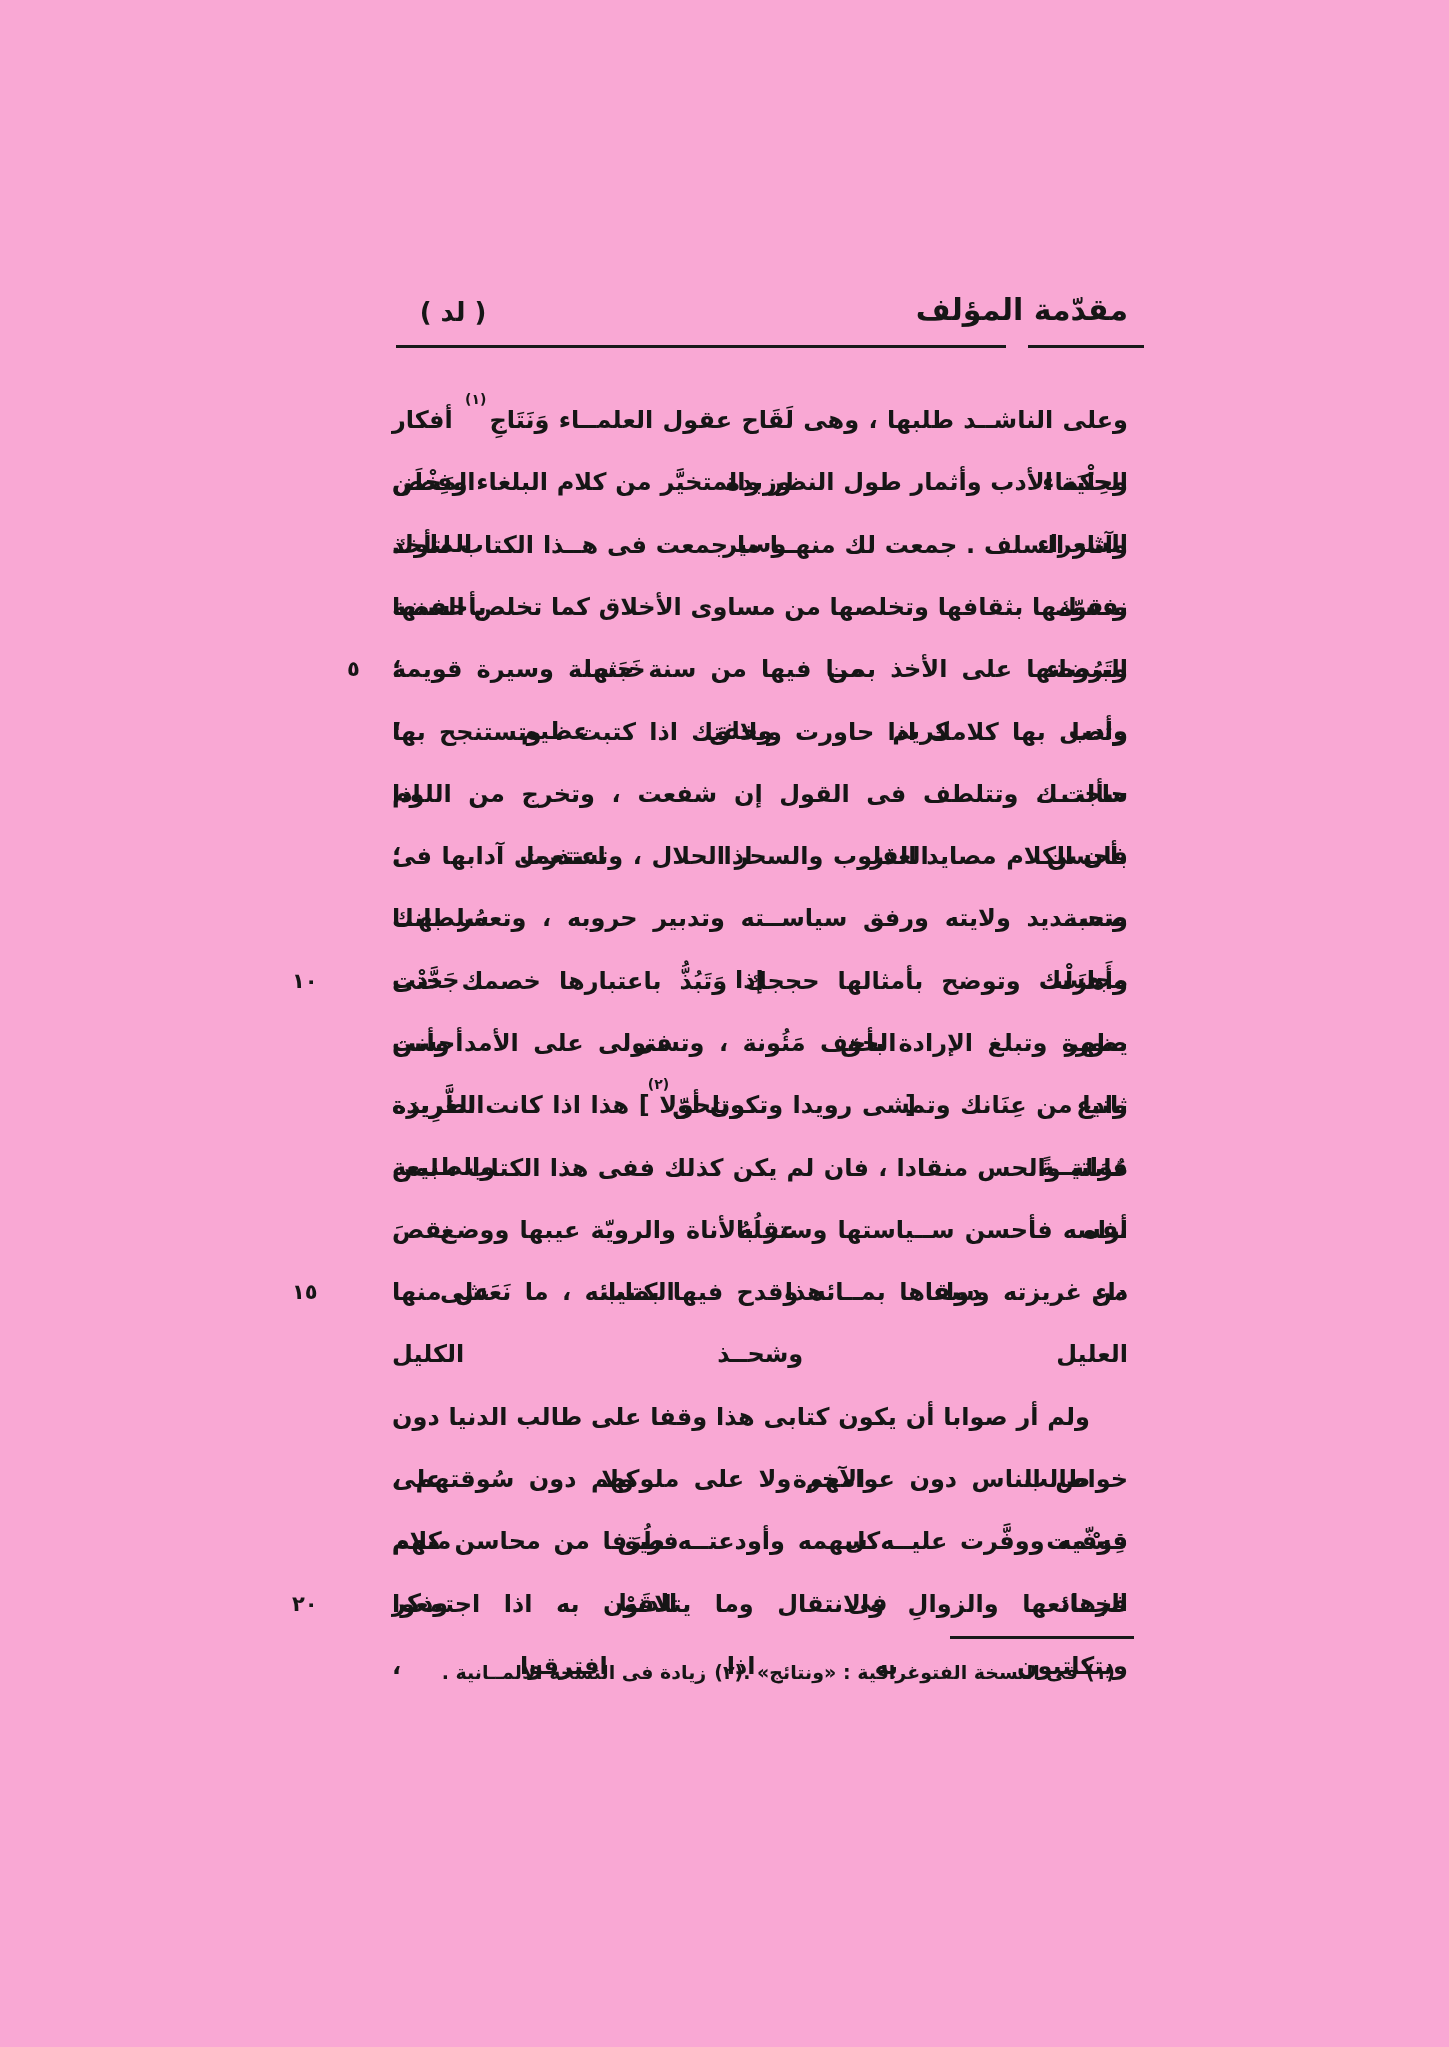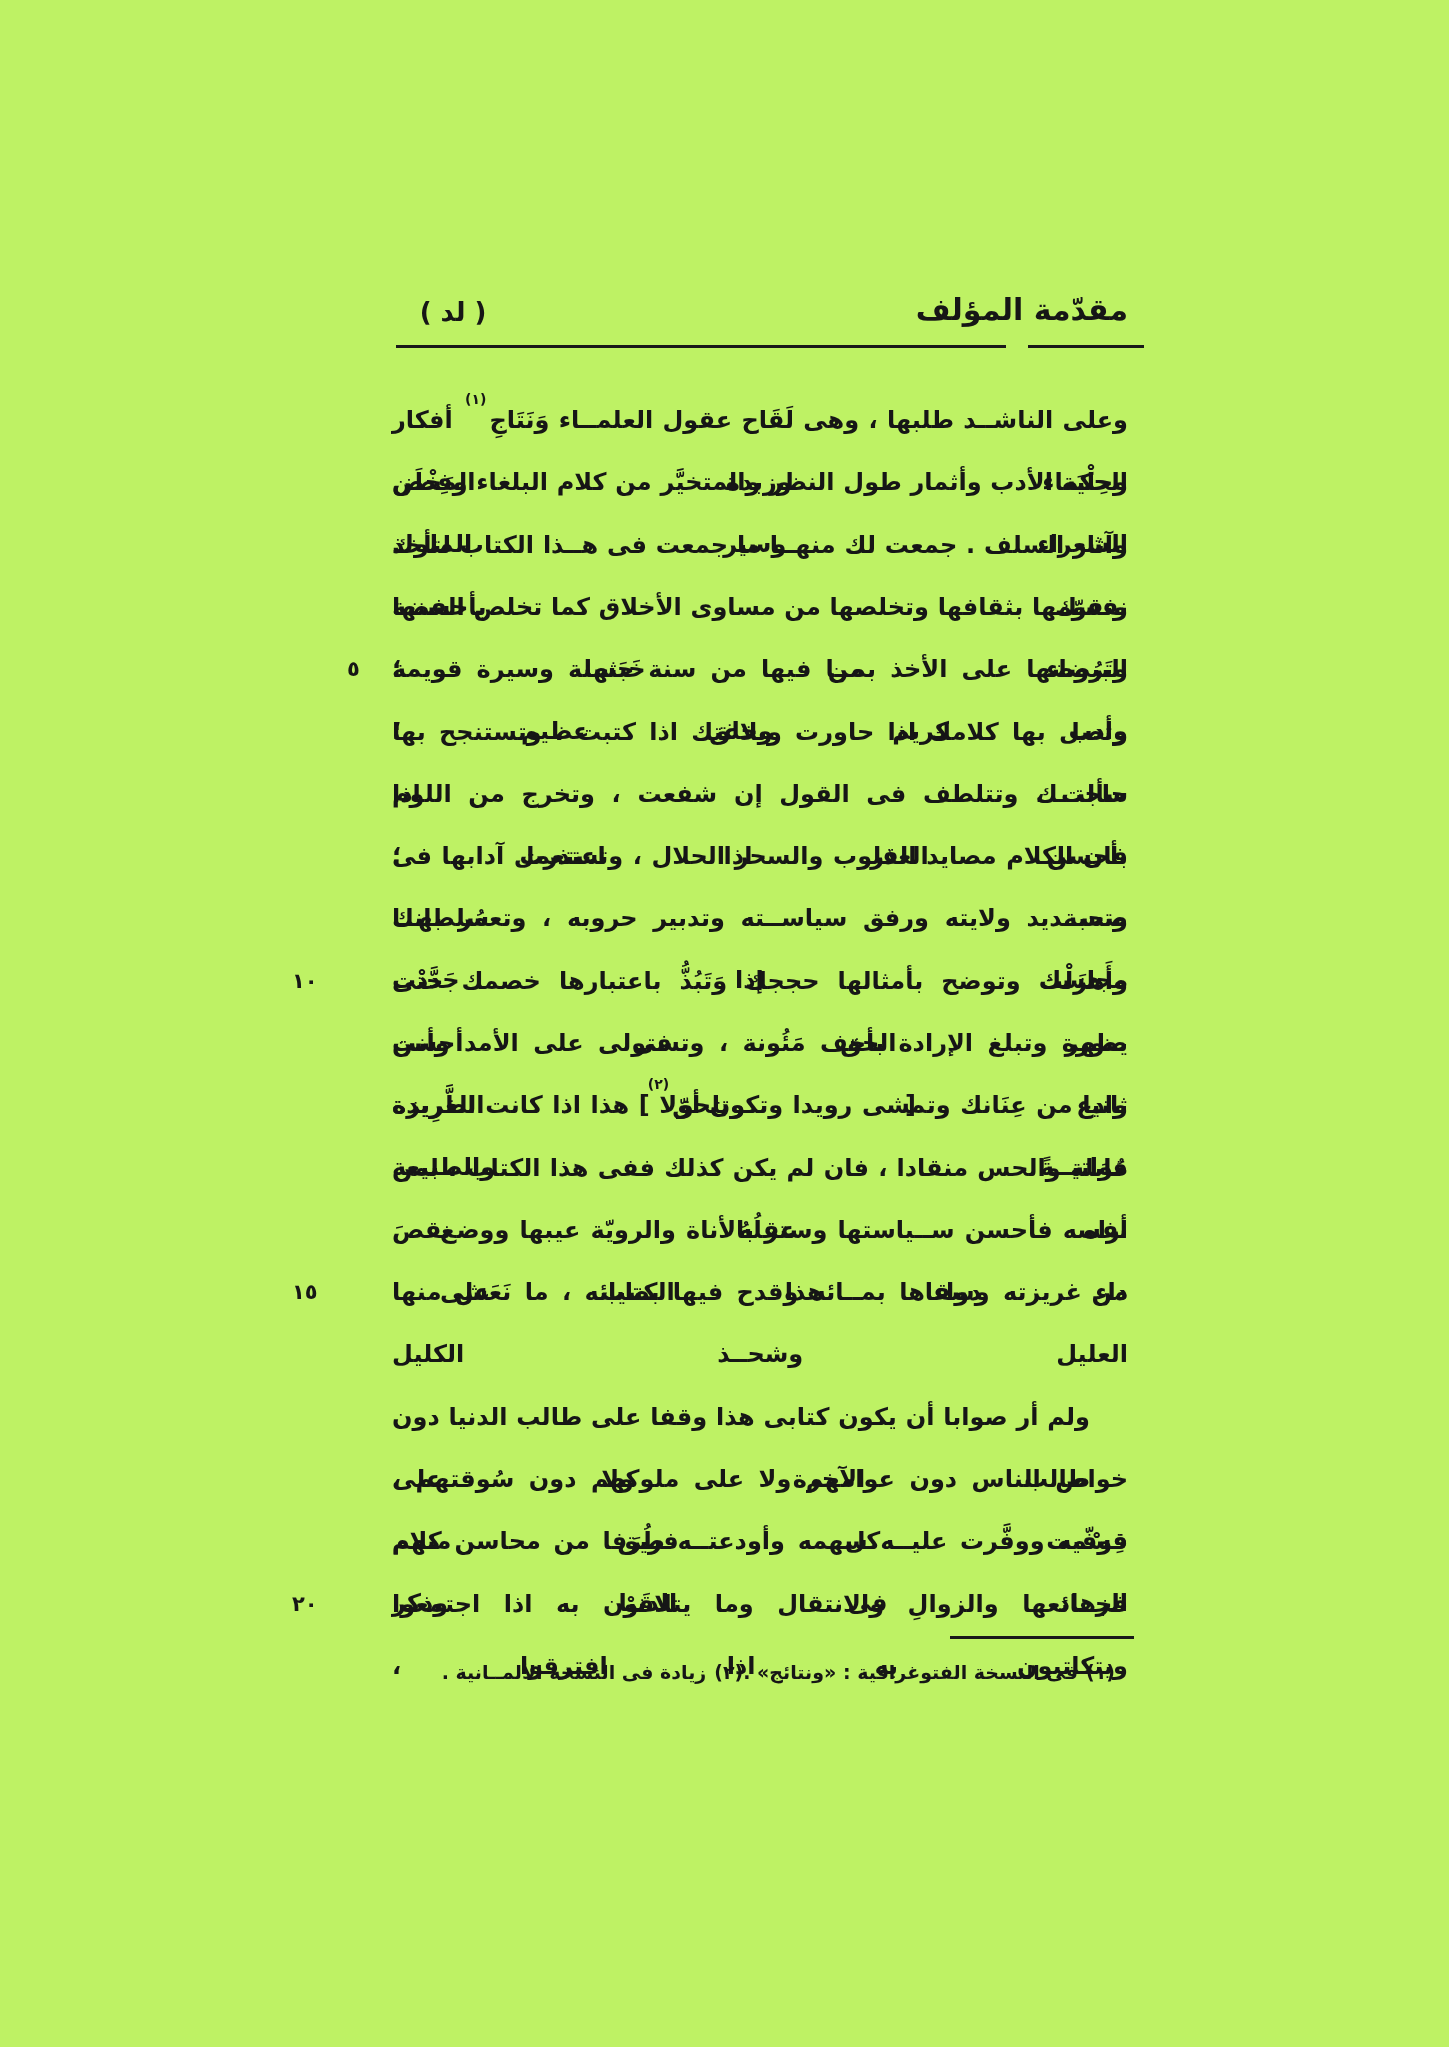--- a/index.html
+++ b/index.html
@@ -1,20 +1,20 @@
 <!DOCTYPE html>
 <html lang="ar"><head>
 <meta charset="utf-8">
 <style>
   html, body { margin: 0; padding: 0; background: #ffffff; }
   .page {
     position: relative;
     width: 1449px;
     height: 2047px;
-    background: #bef264;
+    background: #f9a8d4;
     font-family: "DejaVu Sans", sans-serif;
     color: #161616;
     overflow: hidden;
   }
   
   .header { position: absolute; left: 392px; top: 288px; width: 736px; height: 48px; }
   .title {
     position: absolute; left: 0; right: 0; top: 0;
     text-align: right; font-size: 30px; font-weight: bold; line-height: 44px;
     direction: rtl;

